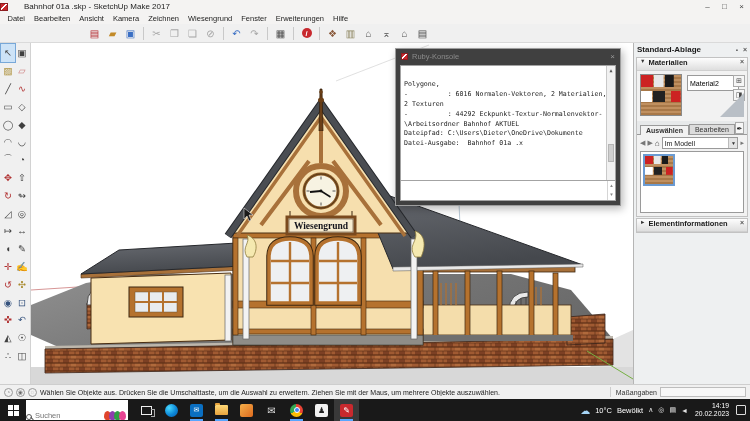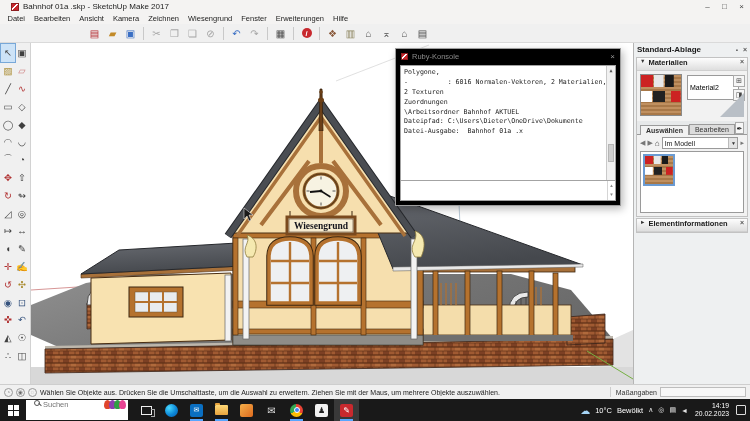--- a/index.html
+++ b/index.html
@@ -1,42 +1,42 @@
 <!DOCTYPE html>
 <html><head>
 <meta charset="utf-8">
 <style>
 *{box-sizing:border-box;margin:0;padding:0}
 body{width:750px;height:421px;position:relative;font-family:"Liberation Sans",sans-serif;background:#f0f0f0;overflow:hidden}
 
-.titlebar{position:absolute;left:0;top:0;right:0;height:13px;background:#f4f3f2;display:flex;align-items:center;padding-left:11px;gap:4px}
+.titlebar{position:absolute;left:0;top:0;right:0;height:13px;background:#f4f3f2;display:flex;align-items:center;padding-left:0;gap:16px}
 .app-ico{width:8px;height:8px;flex:none;background:linear-gradient(135deg,#c8292e 38%,#fff 38% 52%,#c8292e 52%);border:1px solid #8d1d20}
 .title-text{font-size:8px;color:#222;white-space:nowrap}
 .win-controls{margin-left:auto;display:flex}
 .win-controls span{width:17px;text-align:center;font-size:8px;color:#444;line-height:13px}
 .menubar{position:absolute;left:0;top:13px;right:0;height:11px;background:#f4f3f2;display:flex;padding-left:3px;font-size:7.5px;color:#1d1d1d}
 .menubar span{padding:0 4.5px;line-height:11px}
 .toolbar{position:absolute;left:0;top:24px;right:0;height:19px;background:#f0f0f0;border-bottom:1px solid #dadada;display:flex;align-items:center;padding-left:86px;gap:1px}
 .tbtn{width:17px;height:16px;display:flex;align-items:center;justify-content:center;font-size:10px}
 .tsep{width:1px;height:13px;background:#c9c9c9;margin:0 3px}
 .g-red{color:#b3282d}.g-gold{color:#c28a28}.g-blue{color:#3a6fc4}.g-gray{color:#a6a6a6}.g-dark{color:#4c4c4c}.g-brown{color:#8a5a3c}.g-olive{color:#8c845e}
 .badge-i{width:10px;height:10px;border-radius:50%;background:#c8292e;color:#fff;font-size:7px;font-weight:bold;display:flex;align-items:center;justify-content:center;font-style:italic}
 
 .palette{position:absolute;left:0;top:43px;width:31px;bottom:37px;background:#f0f0f0;border-right:1px solid #d2d2d2;display:grid;grid-template-columns:14px 14px;grid-auto-rows:17.8px;justify-content:center;padding-top:1px}
 .tool{display:flex;align-items:center;justify-content:center;font-size:9.5px;color:#3f3f3f}
 .tool.sel{background:#cde3f7;outline:1px solid #78a8d8}
 .c-r{color:#b03030}.c-p{color:#c77}.c-y{color:#a98a2e}.c-b{color:#35527d}
 
 .canvas{position:absolute;left:31px;top:43px;width:602px;bottom:37px;background:#b91c1c}
 .canvas svg{display:block;width:100%;height:100%}
 
-.dialog{position:absolute;left:395px;top:48px;width:226px;height:158px;background:#000000;border:1px solid #9d9d9d;box-shadow:2px 3px 8px rgba(0,0,0,.28);z-index:5}
+.dialog{position:absolute;left:395px;top:48px;width:226px;height:158px;background:#404040;border:1px solid #9d9d9d;box-shadow:2px 3px 8px rgba(0,0,0,.28);z-index:5}
 .dlg-title{height:15px;display:flex;align-items:center;gap:4px;padding:0 5px;font-size:7.5px;color:#8a8a8a}
 .dlg-close{margin-left:auto;color:#9a9a9a;font-size:8px}
-.dlg-out{position:absolute;left:4px;right:4px;top:16px;height:128px;background:#fff;border:1px solid #a3a3a3;font-family:"DejaVu Sans Mono",monospace;font-size:6.6px;line-height:1.5;color:#1c1c1c;padding:2px 12px 2px 3px;overflow:hidden}
+.dlg-out{position:absolute;left:4px;right:4px;top:16px;height:128px;background:#fff;border:1px solid #a3a3a3;font-family:"DejaVu Sans Mono",monospace;font-size:6.6px;line-height:1.5;color:#1c1c1c;padding:14px 12px 2px 3px;overflow:hidden}
 .dlg-out .ln{white-space:pre}
 .dlg-sb{position:absolute;top:0;right:0;bottom:0;width:9px;background:#f1f1f1;border-left:1px solid #c9c9c9;font-size:5px;color:#555;text-align:center;line-height:8px}
 .dlg-sb .thumb{position:absolute;left:1px;right:1px;top:62%;height:18px;background:#cfcfcf;border:1px solid #b5b5b5}
 .dlg-sb .sb-dn{position:absolute;bottom:0;left:0;right:0}
 .dlg-in{position:absolute;left:4px;right:4px;bottom:4px;height:21px;background:#fff;border:1px solid #a3a3a3}
 .dlg-in input{width:100%;height:100%;border:none;background:transparent;font-size:7px;outline:none;padding:1px 10px 1px 2px}
 .dlg-in .mini{position:absolute;right:0;top:0;bottom:0;width:8px;border-left:1px solid #d5d5d5;font-size:4.5px;color:#888;text-align:center;line-height:9px}
 
 .rpanel{position:absolute;right:0;top:43px;width:117px;bottom:37px;background:#eef0f1;border-left:1px solid #b5b5b5;font-size:7.5px;color:#1a1a1a}
 .tray-head{height:13px;display:flex;align-items:center;gap:3px;padding:0 3px;font-weight:bold;font-size:8px}
@@ -49,21 +49,21 @@
 .mat-body{position:relative;padding:3px}
 .mat-thumb{width:42px;height:42px;border:1px solid #8a8a8a;background:
  linear-gradient(#cc2222,#cc2222) 0% 0%/30% 30% no-repeat,
  linear-gradient(#e8e8e8,#e8e8e8) 42% 0%/24% 30% no-repeat,
  linear-gradient(#1a1a1a,#1a1a1a) 78% 0%/22% 30% no-repeat,
  linear-gradient(#ffffff,#ffffff) 0% 55%/28% 28% no-repeat,
  linear-gradient(#222222,#222222) 44% 55%/30% 28% no-repeat,
  linear-gradient(#cc2222,#cc2222) 100% 55%/24% 28% no-repeat,
  repeating-linear-gradient(180deg,#c09060 0 2px,#a87848 2px 4px)}
 .mat-thumb.small{width:32px;height:32px;border:2px solid #6b9bd2}
-.mat-name{position:absolute;left:50px;top:4px;width:52px;height:25px;border:1px solid #9a9a9a;background:#fff;font-size:7px;padding:0 2px}
+.mat-name{position:absolute;left:50px;top:4px;width:52px;height:16px;border:1px solid #9a9a9a;background:#fff;font-size:7px;padding:0 2px}
 .mat-btn{position:absolute;right:2px;width:12px;height:12px;border:1px solid #aaa;background:#f6f6f6;display:flex;align-items:center;justify-content:center;font-size:7px;color:#444}
 .mat-tri{position:absolute;right:3px;top:22px;width:0;height:0;border-left:24px solid transparent;border-bottom:24px solid #b9bfc6}
 .tabs{display:flex;align-items:flex-end;height:14px;padding:0 3px;border-bottom:1px solid #9a9a9a;background:#e7e9ea}
 .tab{padding:1px 5px;font-size:7px;border:1px solid #9a9a9a;border-bottom:none;background:#dcdcdc;color:#333}
 .tab.active{background:#f2f2f2;font-weight:bold;position:relative;top:1px}
 .tab-eye{margin-left:auto;width:13px;height:12px;border:1px solid #aaa;background:#f6f6f6;text-align:center;font-size:7px;line-height:12px}
 .nav-row{display:flex;align-items:center;gap:2px;padding:2px 3px}
 .nav-btn{font-size:7px;color:#777}
 .home-btn{font-size:8px;color:#444}
 .dropdown{flex:1;height:12px;border:1px solid #9a9a9a;background:#fff;display:flex;align-items:center;font-size:7px;padding-left:2px}
@@ -73,21 +73,21 @@
 .statusbar{position:absolute;left:0;right:0;bottom:22px;height:15px;background:#f0f0f0;border-top:1px solid #cecece;display:flex;align-items:center;gap:3px;padding:0 4px;font-size:7px;color:#333}
 .stico{width:9px;height:9px;border:1px solid #999;border-radius:50%;display:flex;align-items:center;justify-content:center;font-size:5.5px;color:#666;flex:none}
 .hint{flex:1;white-space:nowrap;overflow:hidden;color:#222}
 .measure{display:flex;align-items:center;gap:3px;flex:none;border-left:1px solid #ccc;padding-left:5px}
 .measure input{width:86px;height:10px;border:1px solid #bdbdbd;background:#f7f7f7}
 
 .taskbar{position:absolute;left:0;right:0;bottom:0;height:22px;background:#191919;display:flex;align-items:center;color:#fff}
 .start{width:26px;height:22px;display:flex;align-items:center;justify-content:center}
 .winlogo{display:grid;grid-template-columns:5px 5px;grid-template-rows:5px 5px;gap:1px}
 .winlogo i{background:#fdfdfd}
-.searchbox{width:102px;height:20px;background:#fff;display:flex;align-items:flex-start;padding:0 8px;position:relative;margin-right:6px}
+.searchbox{width:102px;height:20px;background:#fff;display:flex;align-items:flex-end;padding:0 0;position:relative;margin-right:6px}
 .mag{width:6px;height:6px;border:1px solid #555;border-radius:50%;position:relative;margin-right:3px;flex:none}
 .mag::after{content:"";position:absolute;width:4px;height:1px;background:#555;transform:rotate(45deg);right:-3px;bottom:0}
 .searchbox input{border:none;outline:none;background:transparent;font-size:7.5px;width:52px;color:#333}
 .doodle{position:absolute;right:2px;display:flex}
 .doodle i{width:7px;height:9px;border-radius:50% 50% 50% 50%/60% 60% 40% 40%;margin-left:-2px}
 .tb-apps{display:flex;align-items:center}
 .tb-icon{width:25px;height:22px;display:flex;align-items:center;justify-content:center;position:relative}
 .tb-icon.run::after{content:"";position:absolute;bottom:0;left:6px;right:6px;height:2px;background:#58a6ff}
 .tb-icon.active{background:rgba(255,255,255,.14)}
 .ic-tv{width:11px;height:9px;border:1px solid #eee;position:relative}
@@ -439,21 +439,21 @@
 <div class="dialog">
   <div class="dlg-title">
     <span class="app-ico" style="width:7px;height:7px"></span>
     <span>Ruby-Konsole</span>
     <span class="dlg-close">×</span>
   </div>
   <div class="dlg-out">
     <div class="ln">Polygone,</div>
     <div class="ln">-          : 6016 Normalen-Vektoren, 2 Materialien,</div>
     <div class="ln">2 Texturen</div>
-    <div class="ln">Zuordnungen</div>
+    <div class="ln">-          : 44292 Eckpunkt-Textur-Normalenvektor-</div>
     <div class="ln">\Arbeitsordner Bahnhof AKTUEL</div>
     <div class="ln">Dateipfad: C:\Users\Dieter\OneDrive\Dokumente</div>
     <div class="ln">Datei-Ausgabe:  Bahnhof 01a .x</div>
     <div class="dlg-sb">
       <span>▲</span>
       <span class="thumb"></span>
       <span class="sb-dn">▼</span>
     </div>
   </div>
   <div class="dlg-in">

